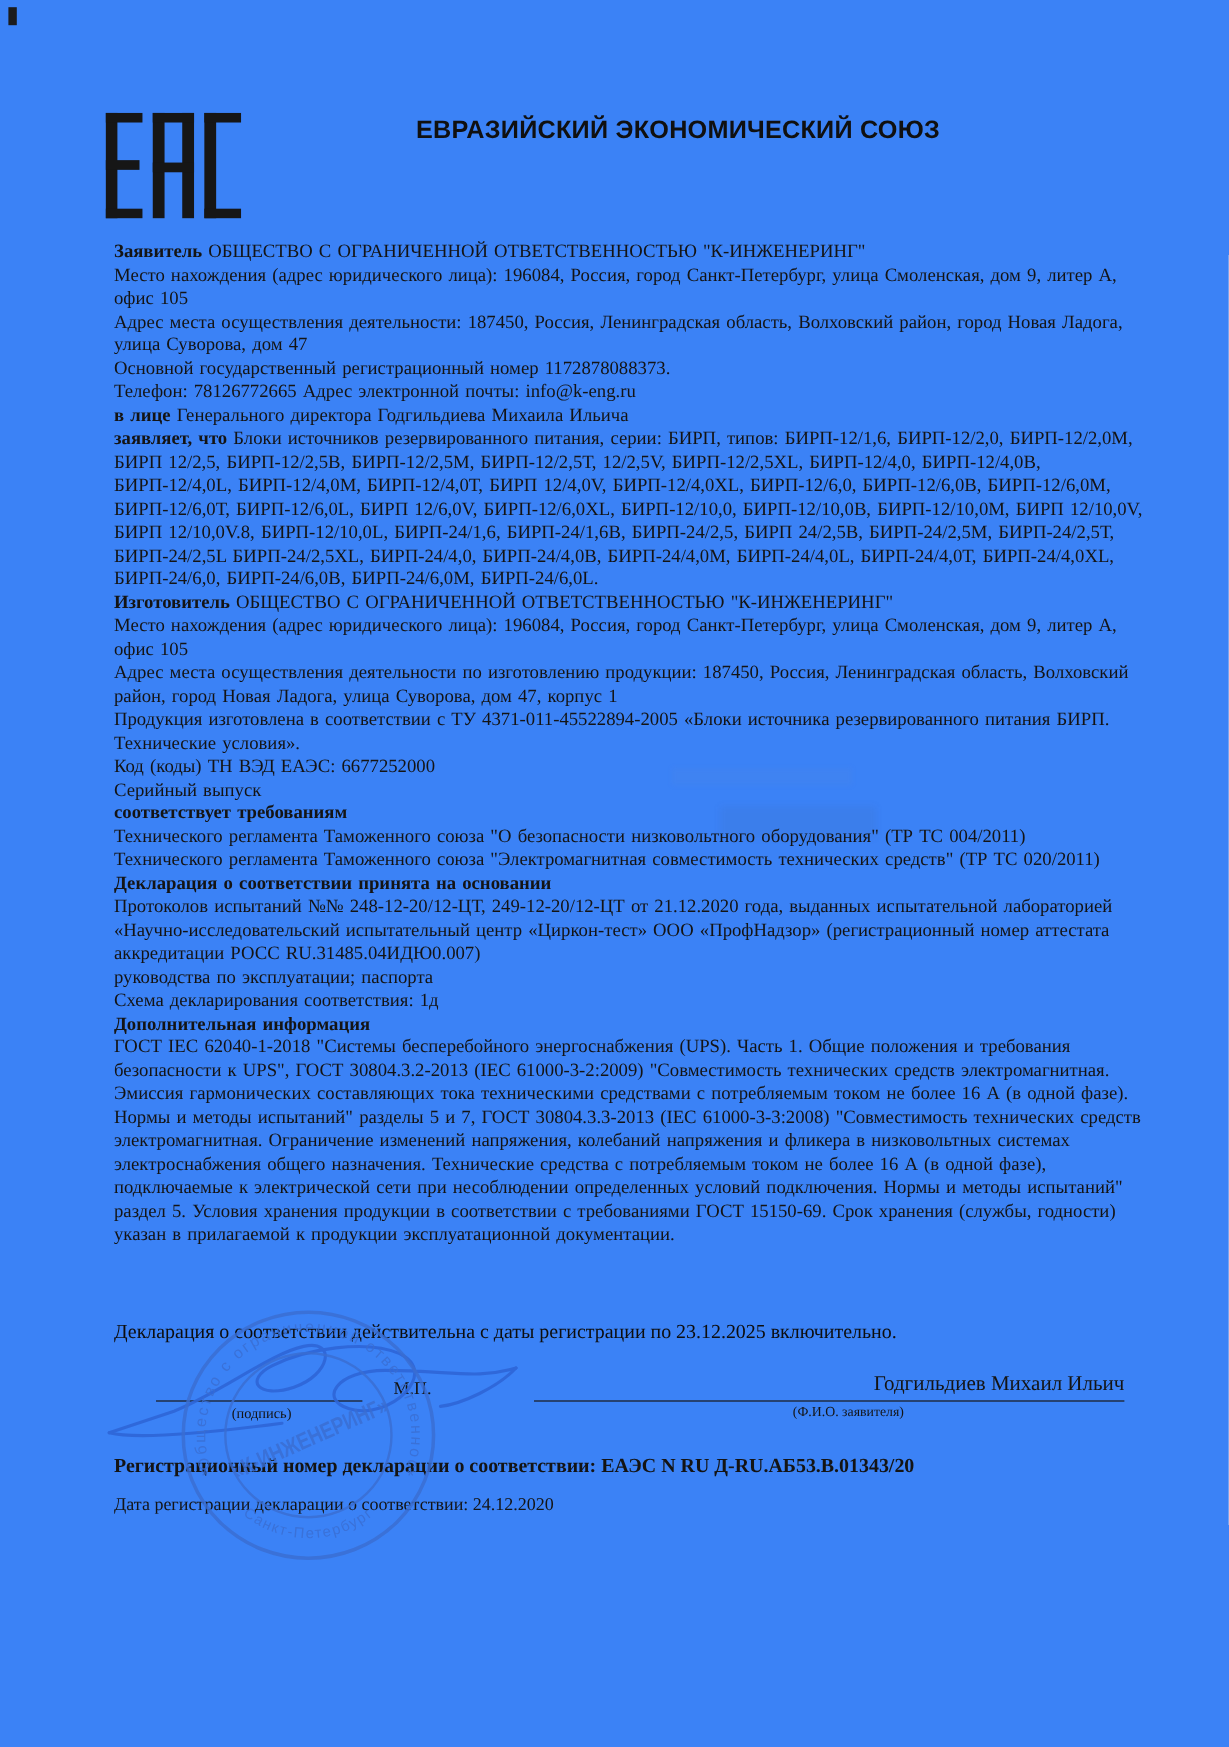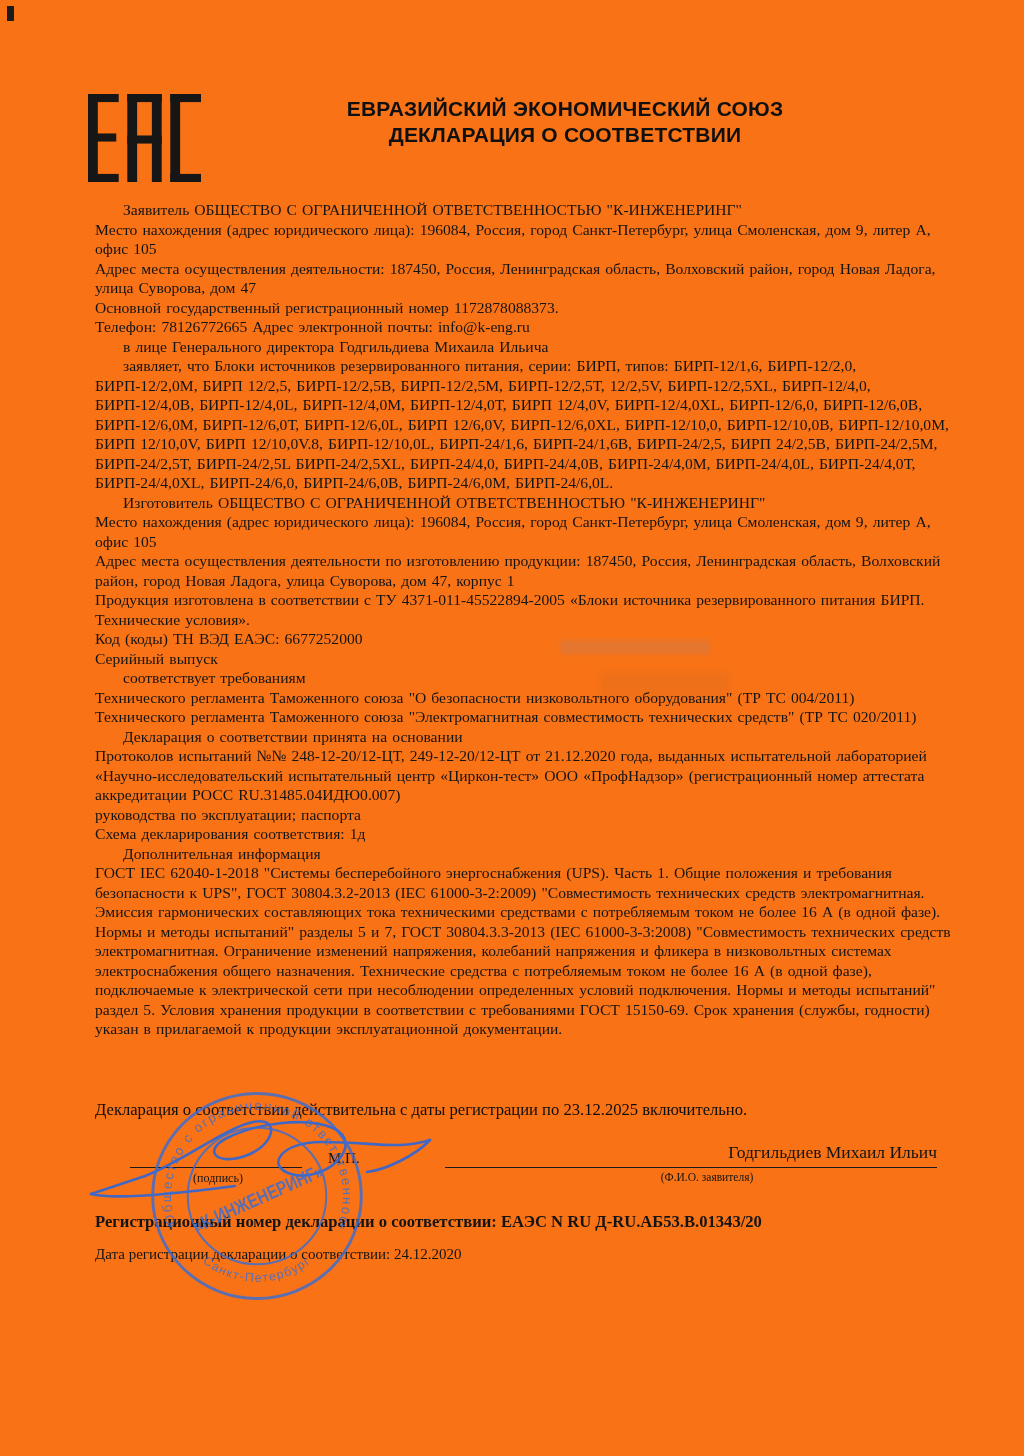--- a/index.html
+++ b/index.html
@@ -1,36 +1,36 @@
 <!DOCTYPE html>
 <html><head>
 <meta charset="utf-8">
 <style>
   html,body{margin:0;padding:0;background:#e8e8e8;}
   .page{
     position:relative;width:1024px;height:1456px;margin:0 auto;
-    background:#f97316;overflow:hidden;
+    background:#3b82f6;overflow:hidden;
     font-family:"Liberation Serif","DejaVu Serif",serif;
     color:#141414;
   }
   
   .eac-logo{position:absolute;left:88px;top:94px;width:113px;height:88px;}
   .title-block{
     position:absolute;left:230px;top:96px;width:670px;text-align:center;
     font-family:"Liberation Sans","DejaVu Sans",sans-serif;
     font-weight:bold;font-size:21px;line-height:26px;color:#101010;
     letter-spacing:0.2px;
   }
   
   .doc-body{
     position:absolute;left:95px;top:200px;width:858px;
     font-size:15.6px;line-height:19.5px;word-spacing:1.2px;
   }
   .para{margin:0;padding:0;}
-  .b{font-weight:normal;margin-left:28px;}
+  .b{font-weight:bold;}
   
   .validity{
     position:absolute;left:95px;top:1100px;width:870px;
     font-weight:normal;font-size:16.6px;color:#0d0d0d;
   }
   
   .sig-line-left{position:absolute;left:130px;top:1167px;width:172px;border-top:1.6px solid #1a1a1a;}
   .sig-caption-left{position:absolute;left:148px;top:1171px;width:140px;text-align:center;font-size:12px;}
   .mp-label{position:absolute;left:328px;top:1150px;font-size:15px;}
   .fio-name{position:absolute;left:445px;top:1142px;width:492px;text-align:right;font-size:17.5px;}
@@ -67,21 +67,20 @@
       <rect x="32" y="0" width="28" height="8"></rect>
       <rect x="32" y="41" width="28" height="8"></rect>
       <rect x="67" y="0" width="8" height="87"></rect>
       <rect x="67" y="0" width="25" height="8"></rect>
       <rect x="67" y="79" width="25" height="8"></rect>
     </g>
   </svg>
 
   <div class="title-block">
     <div>ЕВРАЗИЙСКИЙ ЭКОНОМИЧЕСКИЙ СОЮЗ</div>
-    <div>ДЕКЛАРАЦИЯ О СООТВЕТСТВИИ</div>
   </div>
 
   <div class="doc-body">
       <p class="para"><span class="b">Заявитель </span><span>ОБЩЕСТВО С ОГРАНИЧЕННОЙ  ОТВЕТСТВЕННОСТЬЮ "К-ИНЖЕНЕРИНГ"</span></p>
       <p class="para"><span>Место нахождения (адрес юридического лица): 196084, Россия,  город Санкт-Петербург, улица Смоленская, дом 9, литер А, офис 105</span></p>
       <p class="para"><span>Адрес места осуществления деятельности: 187450, Россия,  Ленинградская область, Волховский район, город Новая Ладога, улица Суворова, дом 47</span></p>
       <p class="para"><span>Основной государственный регистрационный номер 1172878088373.</span></p>
       <p class="para"><span>Телефон: 78126772665 Адрес электронной почты: info@k-eng.ru</span></p>
       <p class="para"><span class="b">в лице </span><span>Генерального директора Годгильдиева Михаила Ильича</span></p>
       <p class="para"><span class="b">заявляет, что </span><span>Блоки источников резервированного питания, серии: БИРП, типов: БИРП-12/1,6, БИРП-12/2,0, БИРП-12/2,0М, БИРП 12/2,5, БИРП-12/2,5В, БИРП-12/2,5М, БИРП-12/2,5Т, 12/2,5V, БИРП-12/2,5XL, БИРП-12/4,0, БИРП-12/4,0В, БИРП-12/4,0L, БИРП-12/4,0М, БИРП-12/4,0Т, БИРП 12/4,0V, БИРП-12/4,0XL, БИРП-12/6,0, БИРП-12/6,0В, БИРП-12/6,0М, БИРП-12/6,0Т, БИРП-12/6,0L, БИРП 12/6,0V, БИРП-12/6,0XL, БИРП-12/10,0, БИРП-12/10,0В, БИРП-12/10,0М, БИРП 12/10,0V, БИРП 12/10,0V.8, БИРП-12/10,0L, БИРП-24/1,6, БИРП-24/1,6В, БИРП-24/2,5, БИРП 24/2,5В, БИРП-24/2,5М, БИРП-24/2,5Т, БИРП-24/2,5L БИРП-24/2,5XL, БИРП-24/4,0, БИРП-24/4,0В, БИРП-24/4,0М, БИРП-24/4,0L, БИРП-24/4,0Т, БИРП-24/4,0XL, БИРП-24/6,0, БИРП-24/6,0В, БИРП-24/6,0М, БИРП-24/6,0L.</span></p>

